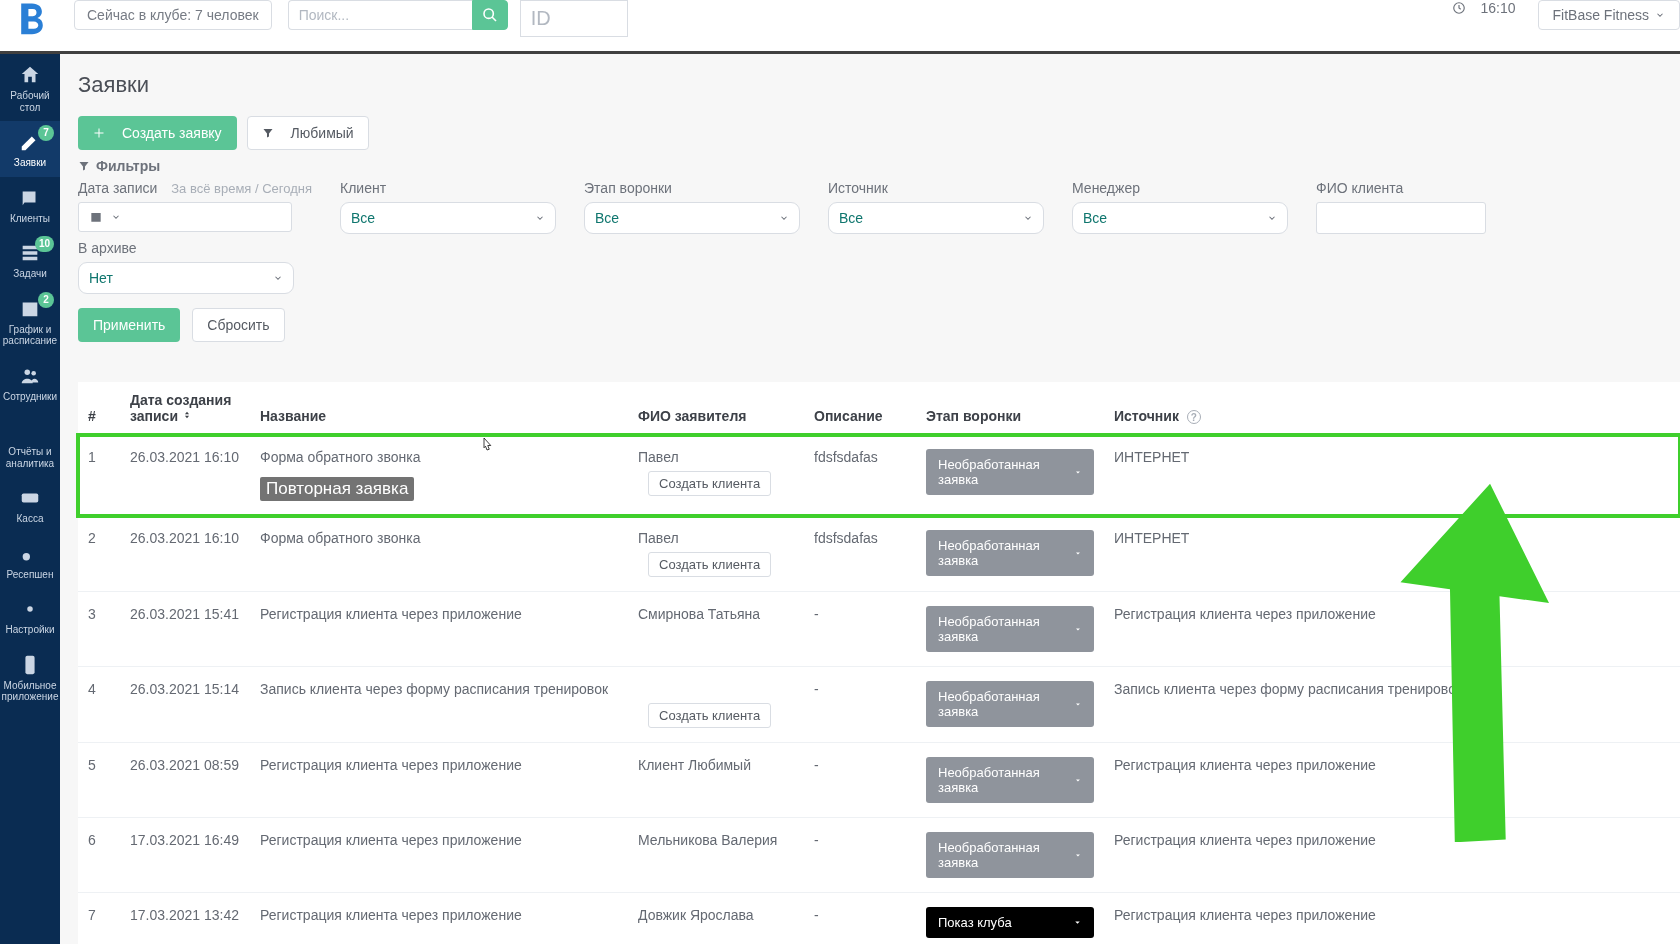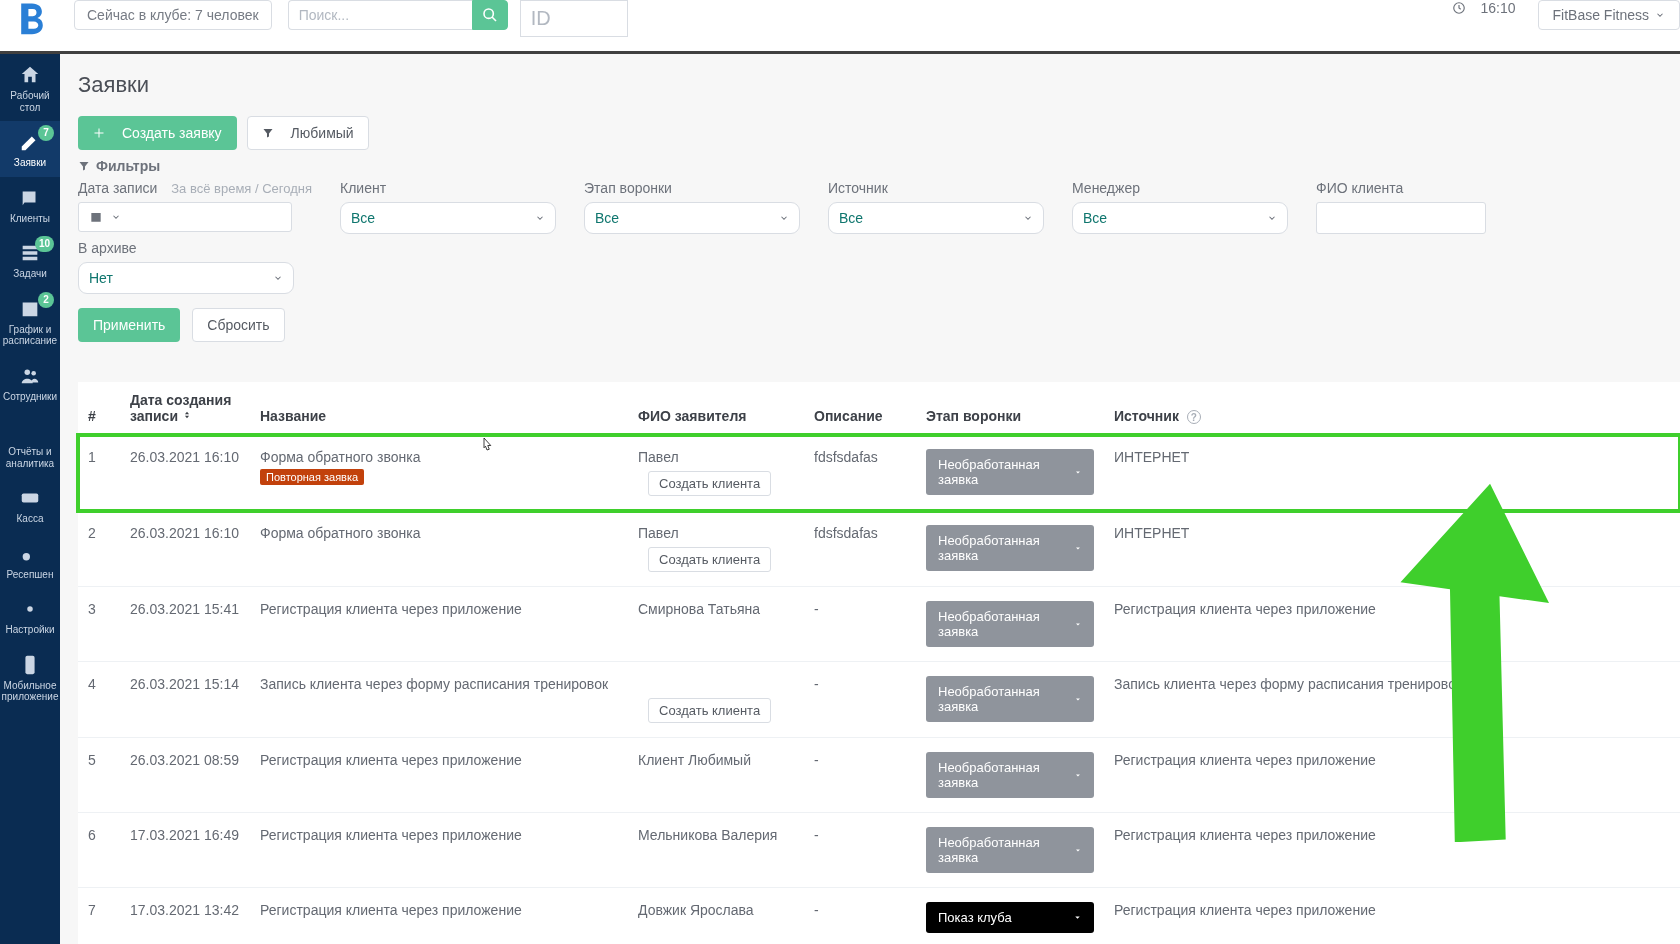--- a/index.html
+++ b/index.html
@@ -45,21 +45,21 @@
 
 .row2 { margin-top: 6px; }
 .actions-row { margin-top: 14px; display: flex; gap: 12px; }
 
 
 .table-wrap { margin-top: 40px; }
 table { width: 100%; border-collapse: collapse; background: #fff; }
 thead th { text-align: left; font-size: 14px; font-weight: 700; color: #3d4148; padding: 10px 10px; border-bottom: 1px solid #eef1f4; vertical-align: bottom; }
 tbody td { font-size: 14px; color: #646972; padding: 14px 10px; border-bottom: 1px solid #eef1f4; vertical-align: top; }
 tbody tr.hl { outline: 4px solid #3fcf2c; outline-offset: -2px; }
-.tag-gray { display: inline-block; background: #c2410c; color: #fff; font-size: 11px; padding: 2px 6px; border-radius: 2px; margin-top: 4px; }
+.tag-gray { display: inline-block; background: #737373; color: #fff; font-size: 17px; padding: 2px 6px; border-radius: 2px; margin-top: 12px; }
 .btn-sm { border: 1px solid #d9dde3; border-radius: 3px; background: #fff; color: #555a62; font-size: 13px; padding: 4px 10px; cursor: pointer; margin-top: 6px; display: inline-block; margin-left: 10px; }
 .stage-btn { display: inline-flex; align-items: center; gap: 8px; padding: 8px 12px; border-radius: 3px; color: #fff; font-size: 13px; min-width: 168px; justify-content: space-between; cursor: pointer; }
 .stage-gray { background: #8f949c; }
 .stage-teal { background: #000000; }
 .col-num { width: 42px; }
 .col-date { width: 130px; }
 .col-name { width: 378px; }
 .col-fio { width: 176px; }
 .col-desc { width: 112px; }
 .col-stage { width: 180px; }

